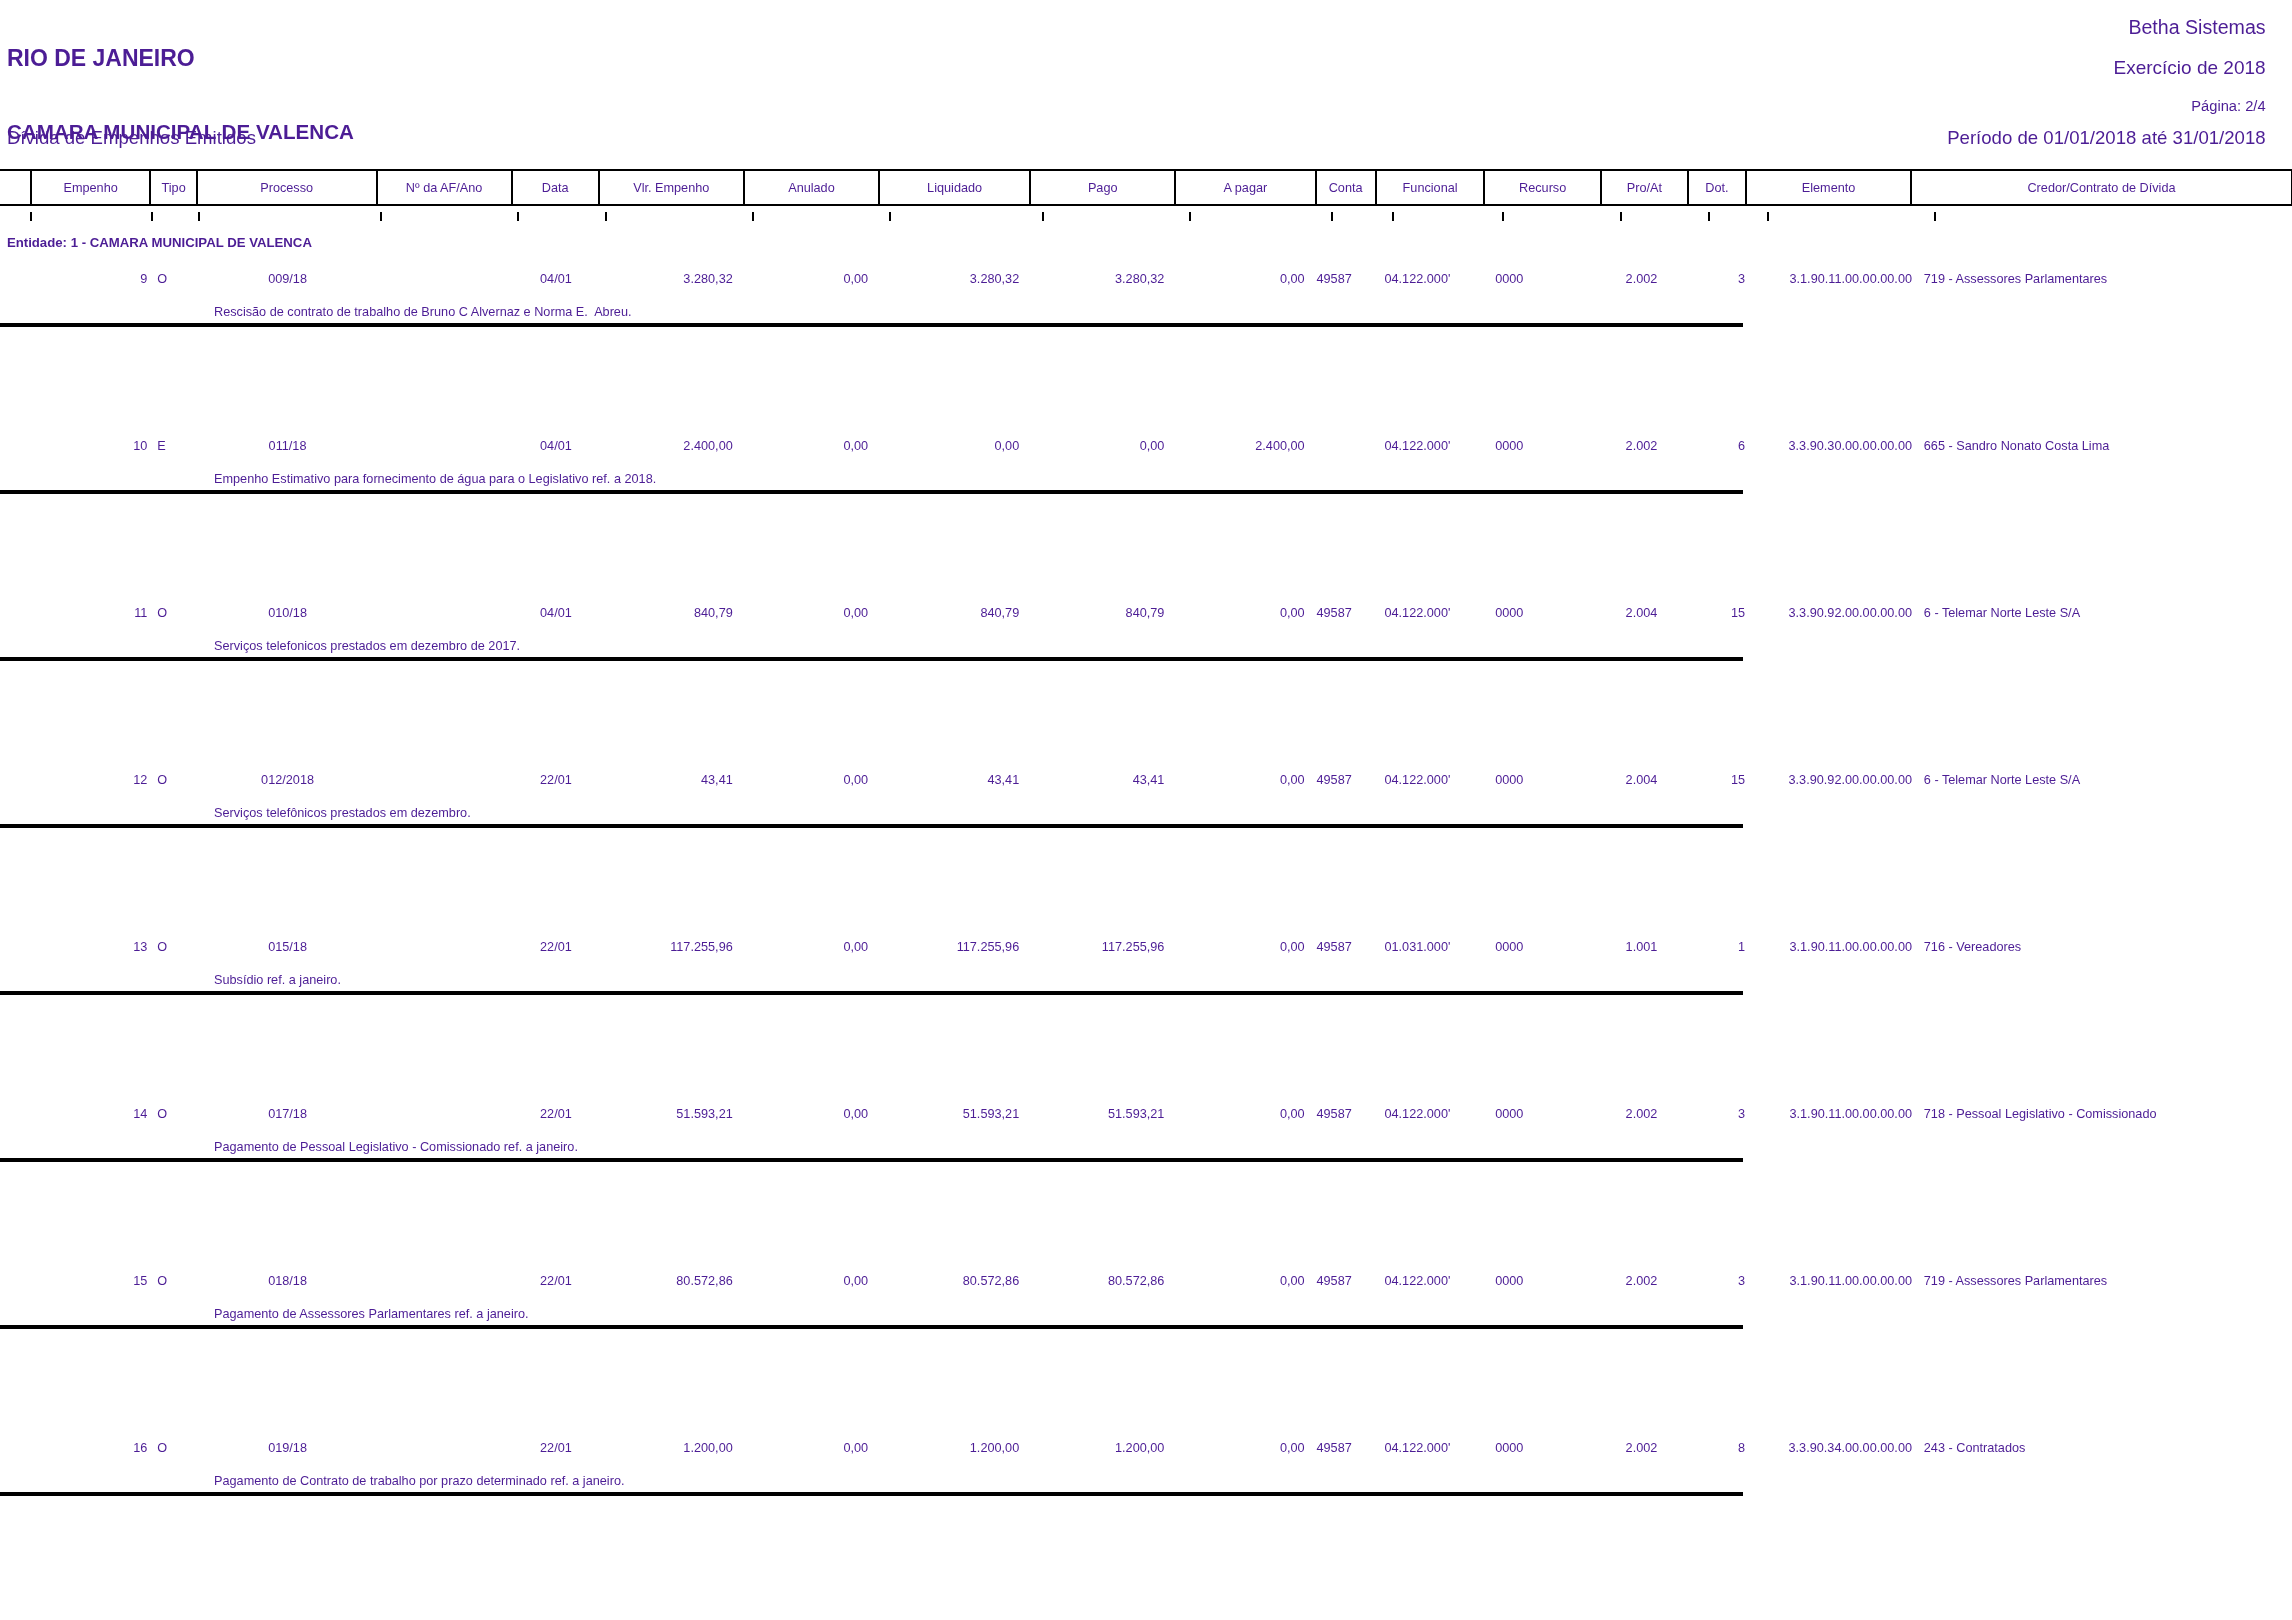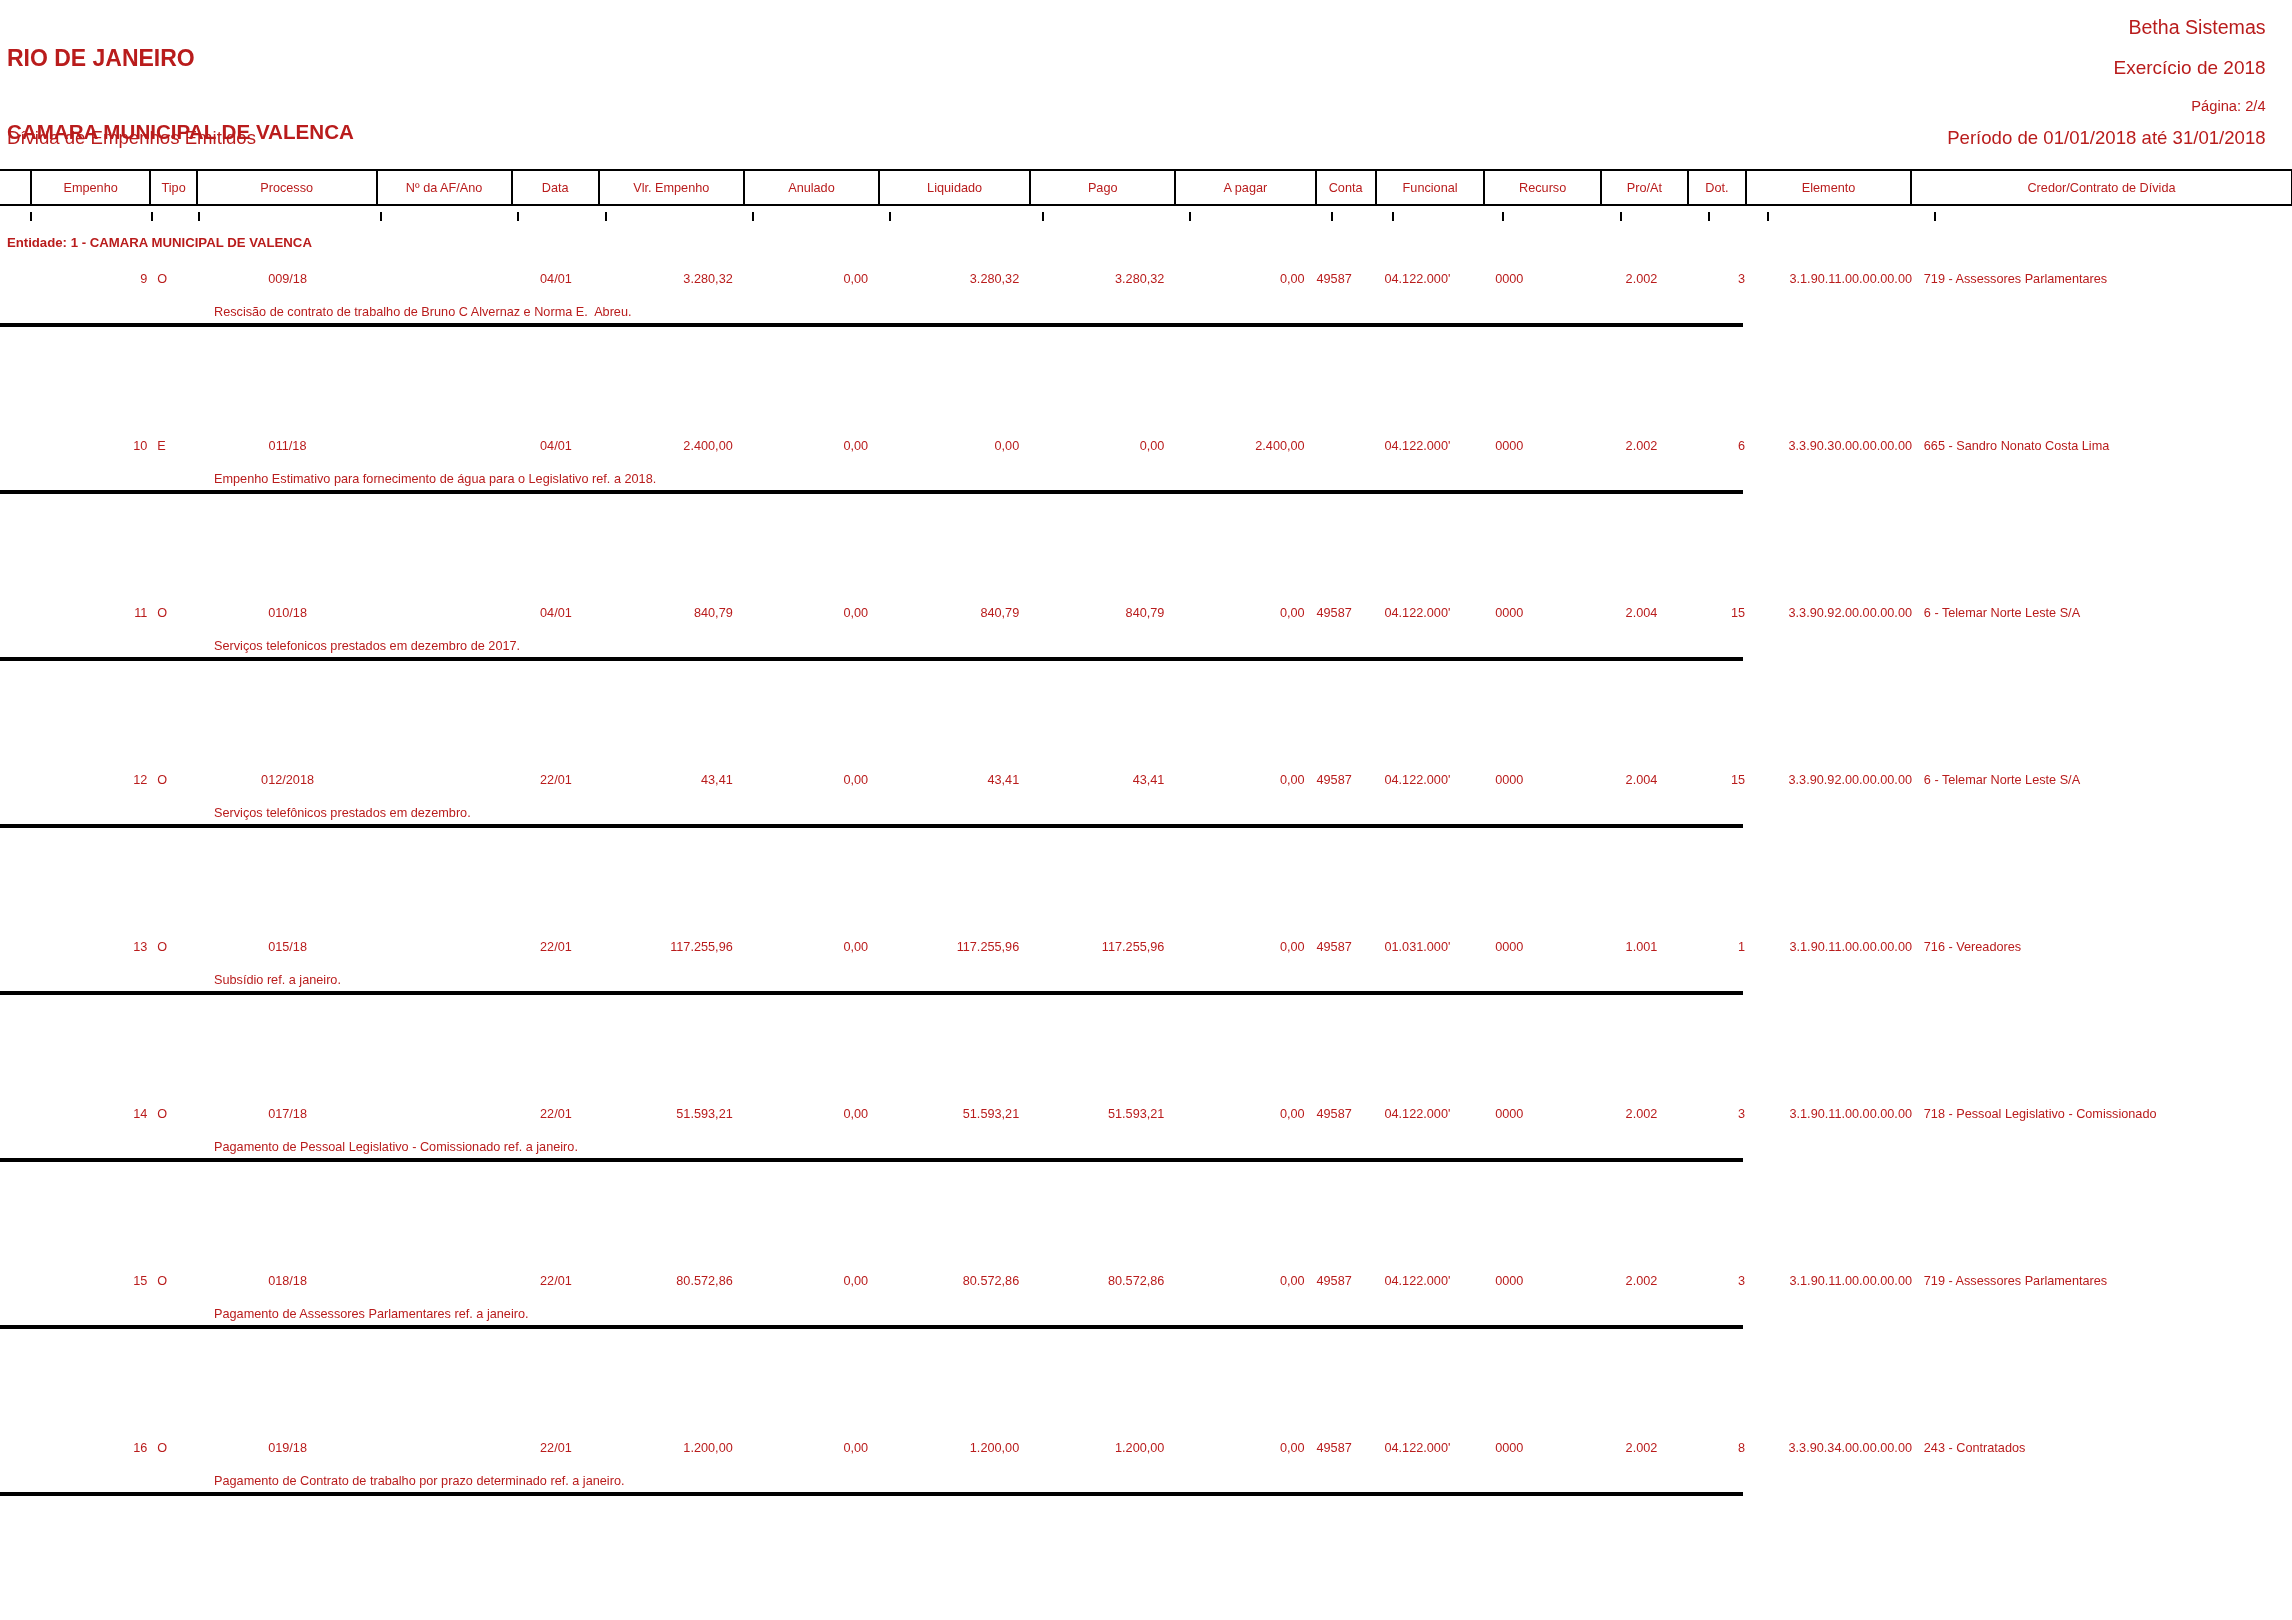--- a/index.html
+++ b/index.html
@@ -1,21 +1,21 @@
 <!DOCTYPE html>
 <html><head>
 <meta charset="utf-8">
 <style>
   * { margin:0; padding:0; box-sizing:border-box; }
   html,body { background:#e8e8e8; }
   .page {
     position:relative;
     width:2293px; height:1620px;
     background:#ffffff;
-    color:#b91c1c;
+    color:#4c1d95;
     font-family:"Liberation Sans","DejaVu Sans",sans-serif;
     overflow:hidden;
   }
   
   .h-left { position:absolute; left:6.9px; }
   .h-right { position:absolute; right:27.4px; text-align:right; }
   .vendor       { top:15.7px;  font-size:19.6px; }
   .org-state    { top:45px;  font-size:23px; font-weight:bold; }
   .exercise     { top:57px;  font-size:19px; }
   .org-name     { top:72px;  font-size:20.6px; font-weight:bold;margin-top:48px; }

